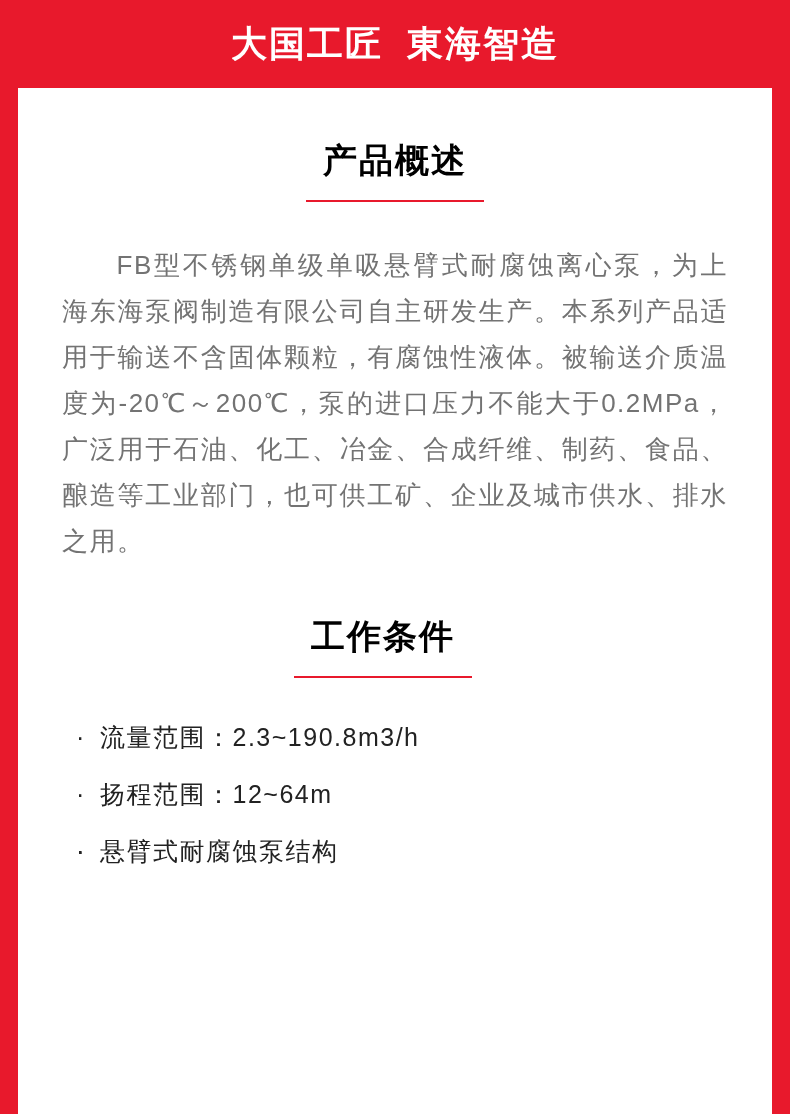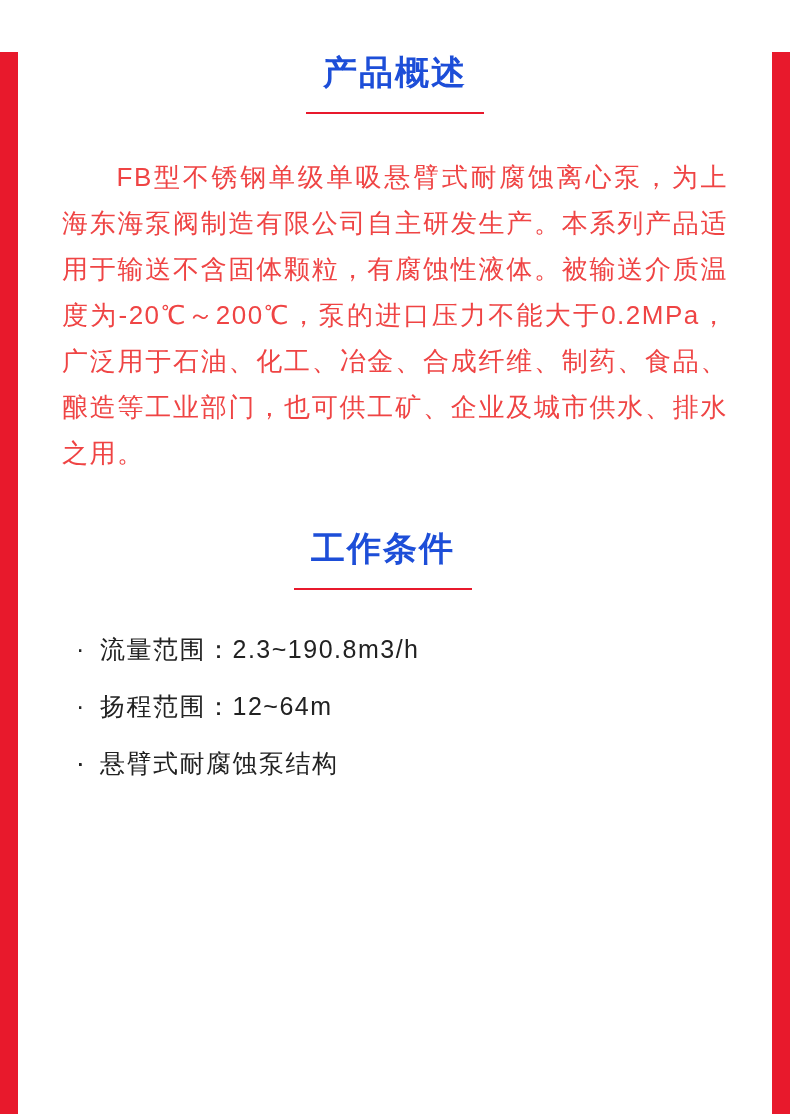--- a/index.html
+++ b/index.html
@@ -40,35 +40,35 @@
   .section {
     padding: 0 44px;
   }
   .section-head {
     text-align: center;
     margin-top: 52px;
   }
   .section-title {
     font-size: 34px;
     font-weight: bold;
-    color: #1d4ed8;
+    color: #000000;
     letter-spacing: 2px;
     line-height: 1.2;
   }
   .section-rule {
     width: 178px;
     height: 2px;
     background: #e8192c;
     margin: 19px auto 0 auto;
   }
   .body-text {
     margin-top: 40px;
     font-size: 26px;
     line-height: 46px;
-    color: #ef4444;
+    color: #737373;
     text-align: justify;
     text-justify: inter-ideograph;
     text-indent: 2.1em;
     letter-spacing: 1.5px;
     word-break: break-all;
   }
   .spec-list {
     margin: 44px 0 0 0;
     padding: 0 0 0 38px;
     list-style: none;
@@ -93,20 +93,23 @@
   .section-gap-2 {
     margin-top: 22px;
     padding-left: 20px;
   }
 </style>
 </head>
 <body>
 
 <div class="page">
 
+  <div class="banner">
+    <div class="banner-title">大国工匠  東海智造</div>
+  </div>
 
   <div class="section">
     <div class="section-head">
       <div class="section-title">产品概述</div>
       <div class="section-rule"></div>
     </div>
     <p class="body-text">FB型不锈钢单级单吸悬臂式耐腐蚀离心泵，为上海东海泵阀制造有限公司自主研发生产。本系列产品适用于输送不含固体颗粒，有腐蚀性液体。被输送介质温度为-20℃～200℃，泵的进口压力不能大于0.2MPa，广泛用于石油、化工、冶金、合成纤维、制药、食品、酿造等工业部门，也可供工矿、企业及城市供水、排水之用。</p>
   </div>
 
   <div class="section section-gap-2">

